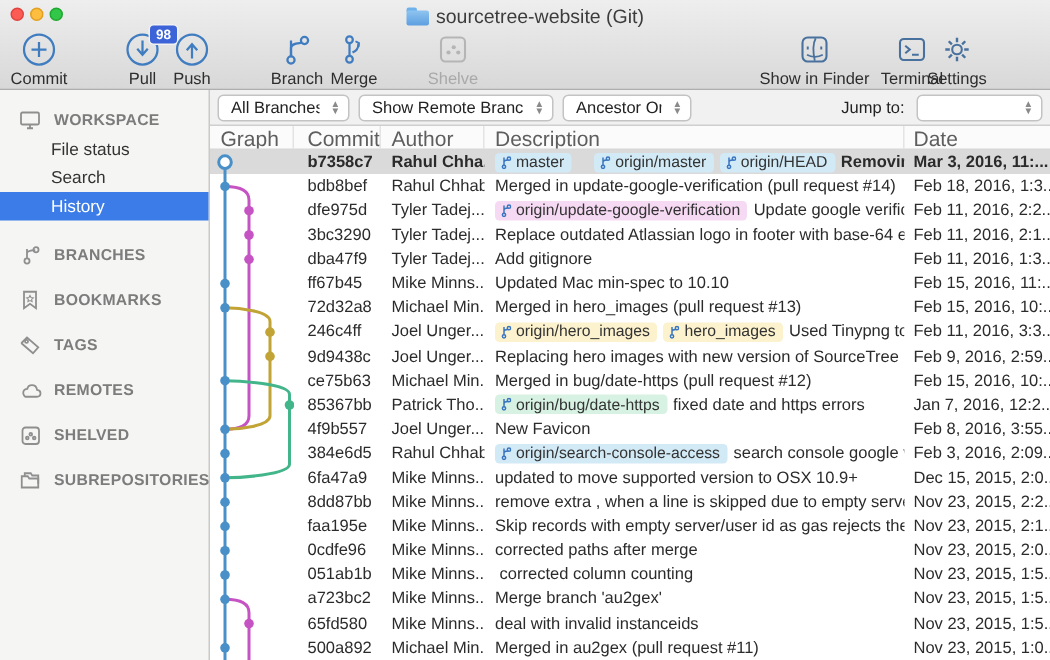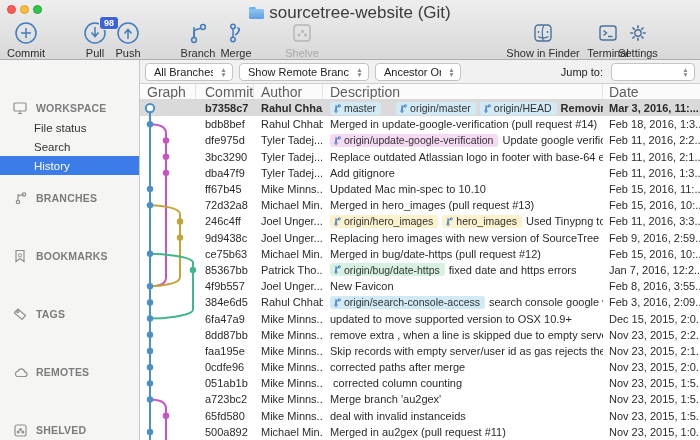--- a/index.html
+++ b/index.html
@@ -8,38 +8,38 @@
   .window { width:700px; height:440px; position:relative; background:#fff; }
 
   
   .chrome { height:60px; background:linear-gradient(#eeeeee,#d8d8d8); border-bottom:1px solid #aeaeae; position:relative; }
   .titlebar { height:19px; position:relative; }
   .traffic { position:absolute; left:7px; top:5px; display:flex; gap:4px; }
   .light { width:9px; height:9px; border-radius:50%; }
   .light.red { background:#fd5c55; border:0.5px solid #e0443e; }
   .light.yellow { background:#fdbe3f; border:0.5px solid #dfa023; }
   .light.green { background:#32c748; border:0.5px solid #1fa82f; }
-  .title-wrap { position:absolute; top:3px; left:0; right:0; display:flex; justify-content:center; align-items:center; gap:5px; font-size:17px; color:#3c3c3c; }
+  .title-wrap { position:absolute; top:3px; left:0; right:0; display:flex; justify-content:center; align-items:center; gap:5px; font-size:13px; color:#3c3c3c; }
   .folder-ic { width:15px; height:12px; position:relative; display:inline-block; }
   .folder-ic:before { content:""; position:absolute; left:0; top:0; width:7px; height:3px; background:#6fb1ea; border-radius:1.5px 1.5px 0 0; }
   .folder-ic:after { content:""; position:absolute; left:0; top:2px; width:15px; height:10px; background:linear-gradient(#8ec4f0,#5d9fe0); border-radius:1.5px; }
 
   .toolbar { position:relative; height:41px; }
   .tbtn { position:absolute; top:1px; display:flex; flex-direction:column; align-items:center; cursor:default; }
   .tbtn .ic { height:26px; display:flex; align-items:center; justify-content:center; position:relative; }
   .tbtn .lbl { font-size:11px; color:#2e2e2e; margin-top:1px; white-space:nowrap; }
   .tbtn.disabled .lbl { color:#a9a9a9; }
   .badge { position:absolute; top:-4px; right:-12px; background:#3c63d8; color:#fff; font-size:9px; font-weight:bold; padding:0.5px 4px; border-radius:3.5px; border:1px solid #f2f2f2; line-height:11px; }
 
   
   .main { display:flex; height:380px; }
 
   
   .sidebar { width:140px; background:#f5f5f3; border-right:1px solid #c9c9c9; padding-top:10px; font-size:11px; flex:none; }
-  .side-sec { height:20px; display:flex; align-items:center; gap:8px; padding-left:12px; color:#7c7c7c; font-weight:bold; font-size:10.5px; letter-spacing:0.2px;margin-top:28px; }
+  .side-sec { height:20px; display:flex; align-items:center; gap:8px; padding-left:12px; color:#7c7c7c; font-weight:bold; font-size:10.5px; letter-spacing:0.2px; }
   .side-sec.spaced { height:30px; }
   .side-child { height:19px; display:flex; align-items:center; padding-left:34px; font-size:11.5px; color:#333; }
   .side-child.selected { background:#3b7ce8; color:#fff; }
   .side-ic { width:16px; display:flex; justify-content:center; flex:none; }
   .side-ic svg { stroke:#8f8f8f; fill:none; stroke-width:1.2; }
 
   
   .filterbar { height:24px; background:#f1f1f1; border-bottom:1px solid #cfcfcf; display:flex; align-items:center; padding:0 5px; gap:6px; font-size:11px; }
   .select { height:18px; background:#fff; border:1px solid #c3c3c3; border-radius:4px; display:flex; align-items:center; padding:0 4px 0 8px; color:#222; position:relative; }
   .select .stx { flex:1; white-space:nowrap; overflow:hidden; }

